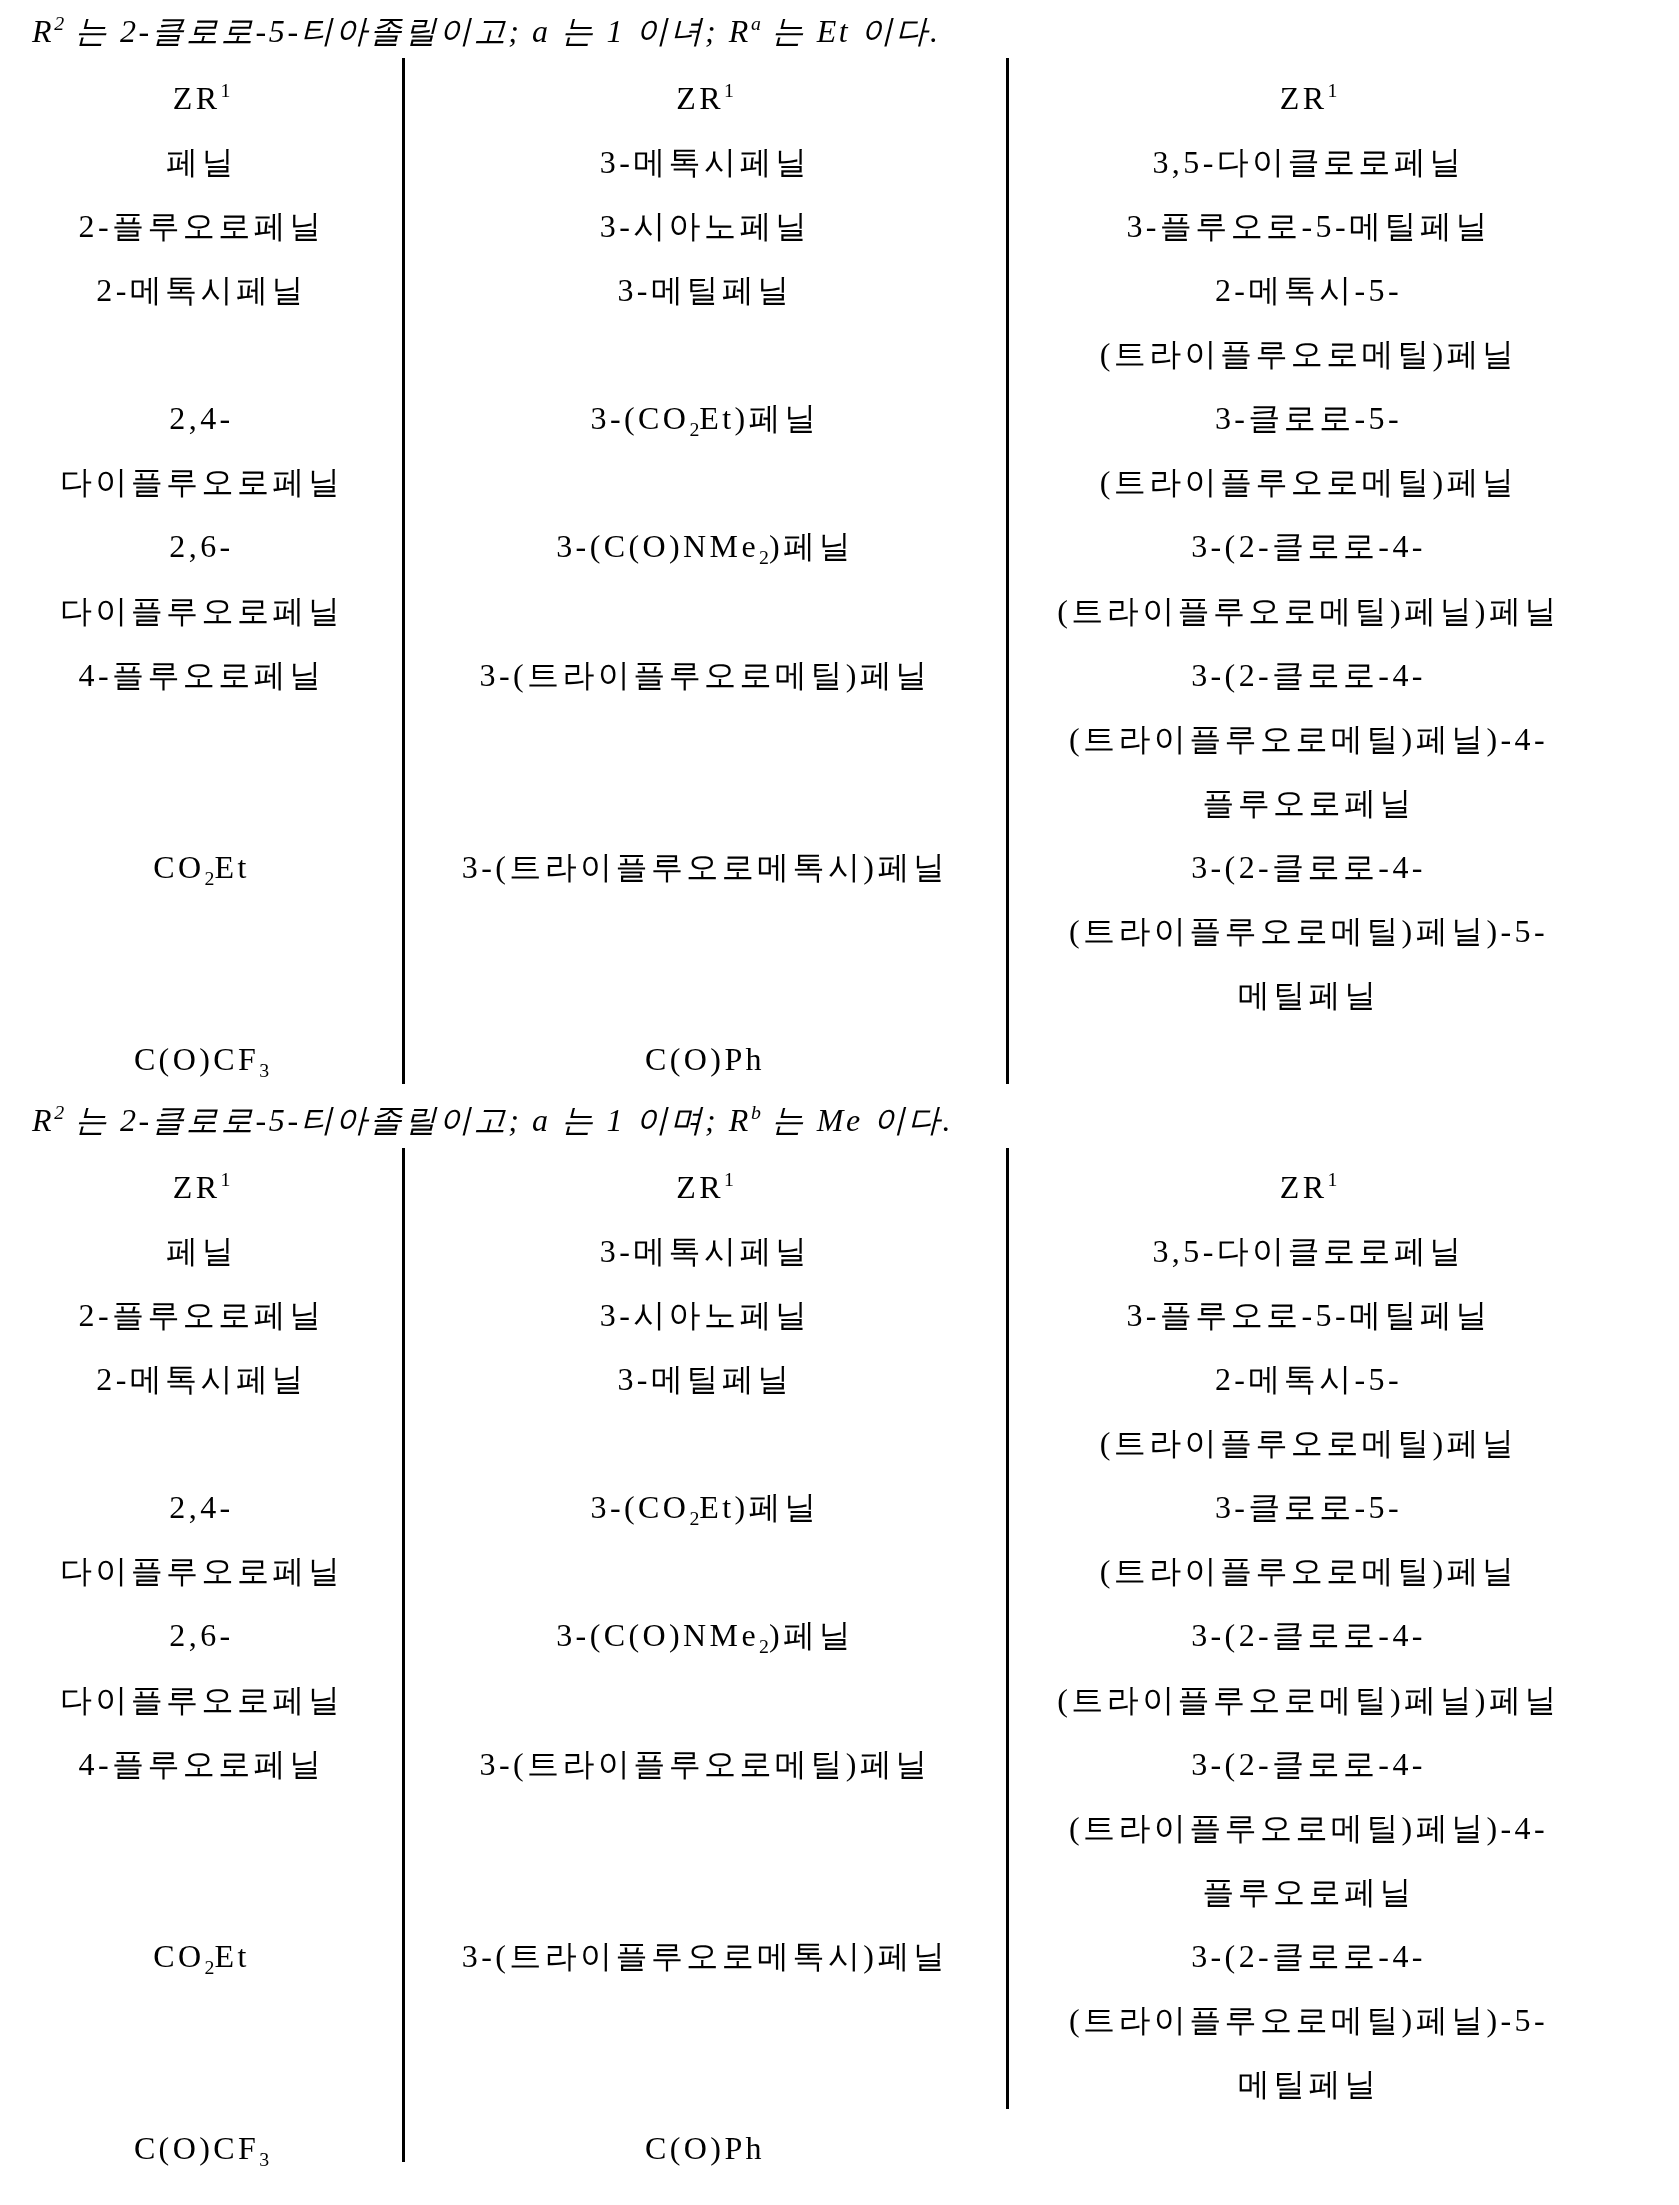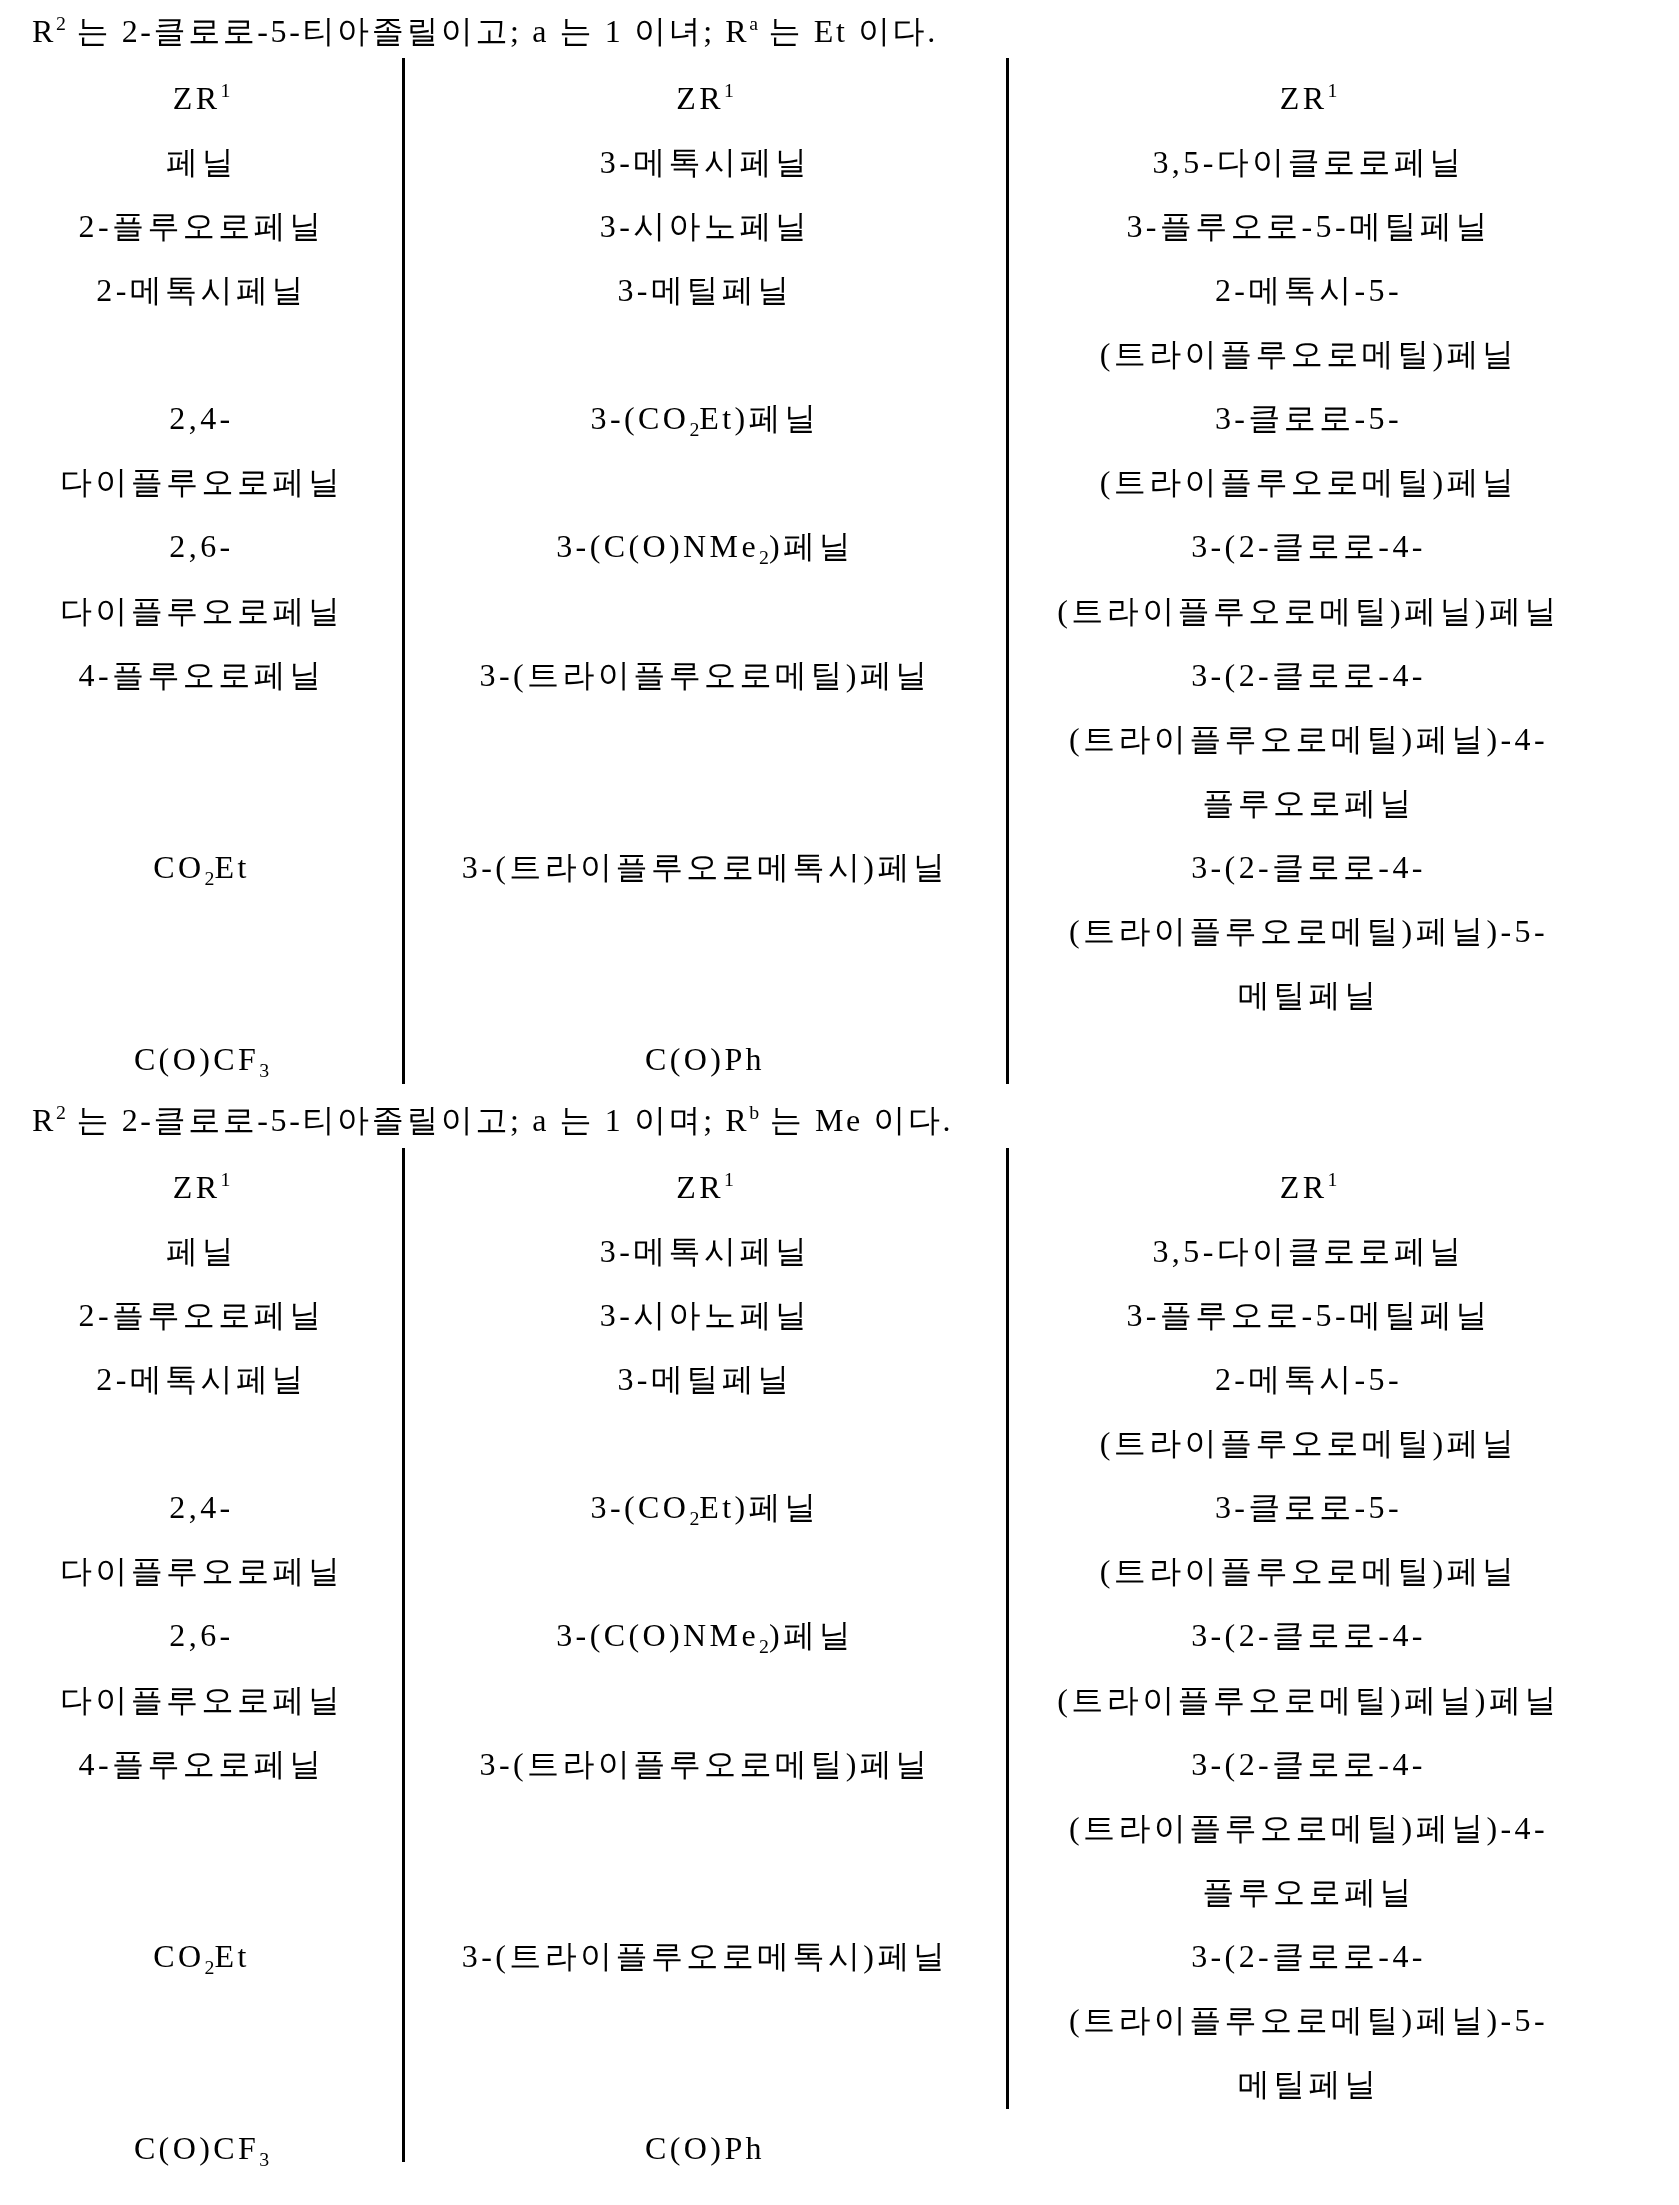--- a/index.html
+++ b/index.html
@@ -22,20 +22,21 @@
       width: 1680px;
     }
     .cond {
       position: absolute;
       left: 32px;
       top: 0;
       white-space: nowrap;
       font-size: 32px;
       letter-spacing: 2.6px;
       line-height: 34px;
+      font-style: italic;
     }
     .divider {
       position: absolute;
       width: 2.6px;
       background: #000000;
     }
     .col {
       position: absolute;
       top: 0;
     }

